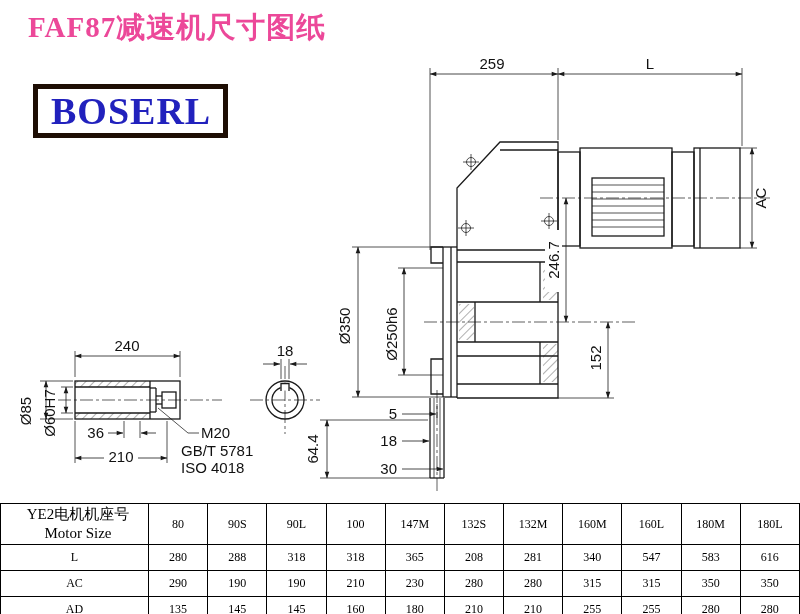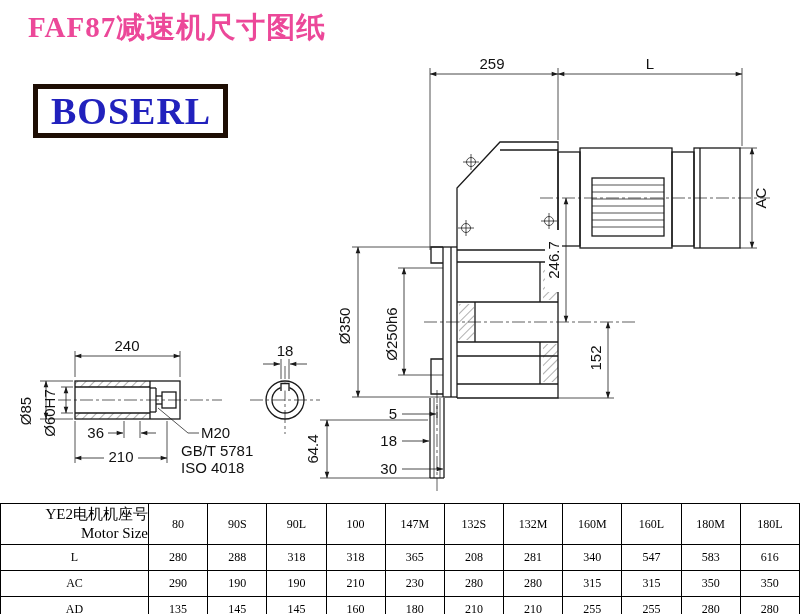--- a/index.html
+++ b/index.html
@@ -11,21 +11,21 @@
   svg.drawing{position:absolute;left:0;top:0}
   .ln{stroke:#1a1a1a;stroke-width:1.3;fill:none}
   .thin{stroke:#1a1a1a;stroke-width:0.75;fill:none}
   .dim{stroke:#1a1a1a;stroke-width:0.8;fill:none}
   .cl{stroke:#1a1a1a;stroke-width:0.7;fill:none;stroke-dasharray:13 3 3 3}
   .txt text{font-family:"Liberation Sans",sans-serif;font-size:15px;fill:#111;stroke:none}
   .size-table{position:absolute;left:0;top:503px;width:800px;border-collapse:collapse;table-layout:fixed;background:#fff;font-family:"Liberation Serif",serif}
   .size-table td{border:1px solid #000;text-align:center;font-size:12px;color:#000;padding:0;height:25px;overflow:hidden}
   .size-table tr.hdr td{height:40px}
   .size-table td.c0{width:148px}
-  .size-table td.c0.h{text-align:right;padding-left:7px;font-size:15px;line-height:1.3}
+  .size-table td.c0.h{text-align:center;padding-left:7px;font-size:15px;line-height:1.3}
 </style>
 </head>
 <body>
 
 <div class="page">
 
   <div class="title">FAF87减速机尺寸图纸</div>
 
   <div class="logo-box">
     <span class="logo-text">BOSERL</span>

